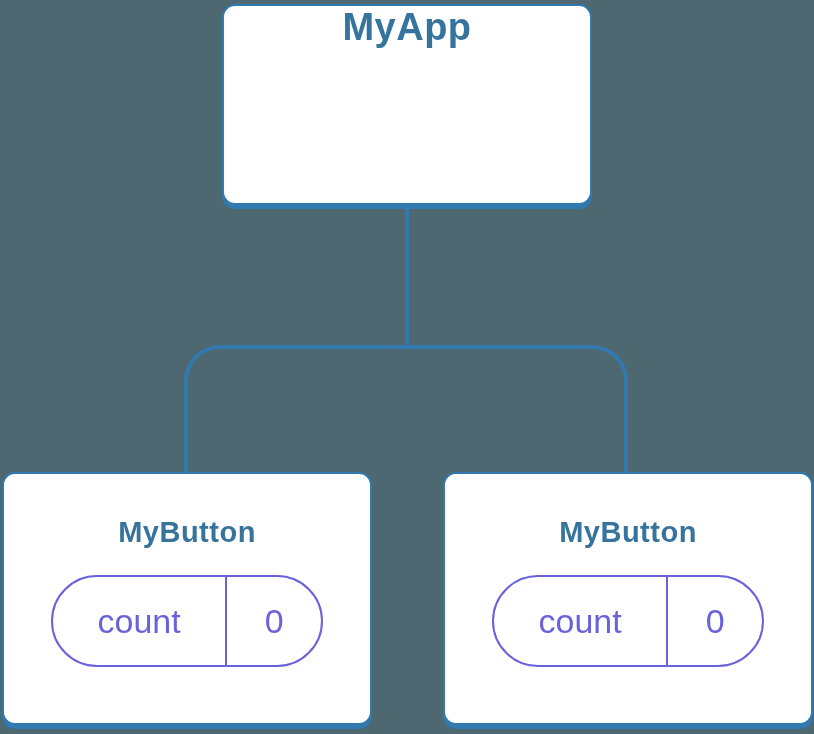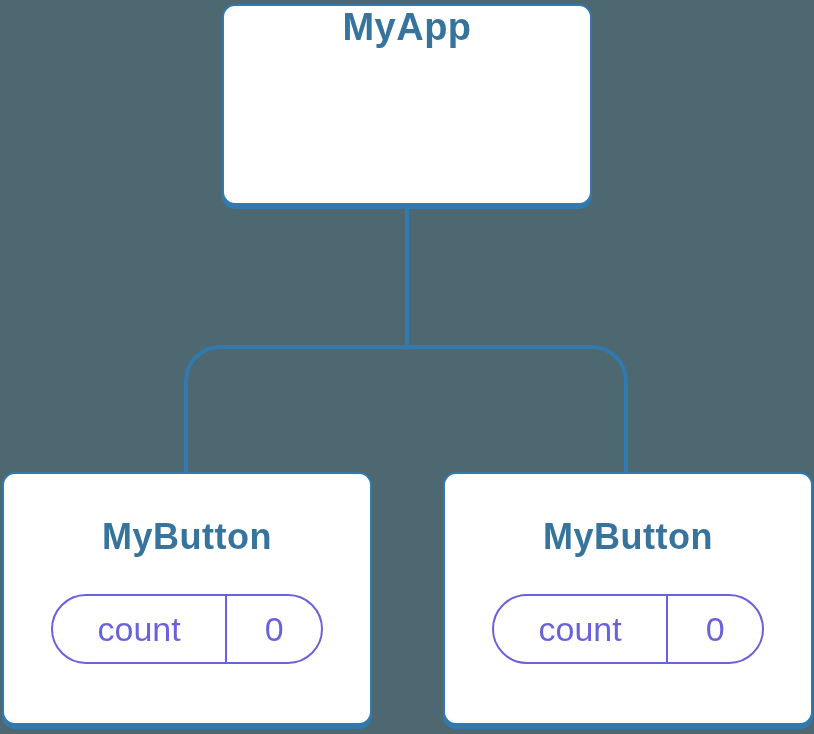--- a/index.html
+++ b/index.html
@@ -36,40 +36,40 @@
     color:var(--title);
     font-size:38px;
     font-weight:700;
     letter-spacing:0.5px;
   }
   .node-child{
     width:370px;height:253px;
     top:472px;
     display:flex;flex-direction:column;align-items:center;
   }
-  .node-child .node-title{font-size:36px;margin-top:42px;}
+  .node-child .node-title{font-size:29px;margin-top:42px;}
   .node-child-left{left:2px;}
   .node-child-right{left:443px;}
   
   .connector{position:absolute;}
   .trunk{
     left:405px;top:203px;width:4px;height:145px;
     background:var(--line);
   }
   .bracket{
     left:184px;top:345px;width:444px;height:128px;
     border-top:4px solid var(--line);
     border-left:4px solid var(--line);
     border-right:4px solid var(--line);
     border-radius:36px 36px 0 0;
   }
   
   .pill{
-    margin-top:36px;
-    width:272px;height:70px;
+    margin-top:26px;
+    width:272px;height:92px;
     border:2px solid var(--purple);
     border-radius:50px;
     display:flex;
     align-items:stretch;
     background:var(--node-bg);
   }
   .pill-key{
     flex:0 0 65%;
     border-right:2px solid var(--purple);
     display:flex;align-items:center;justify-content:center;

